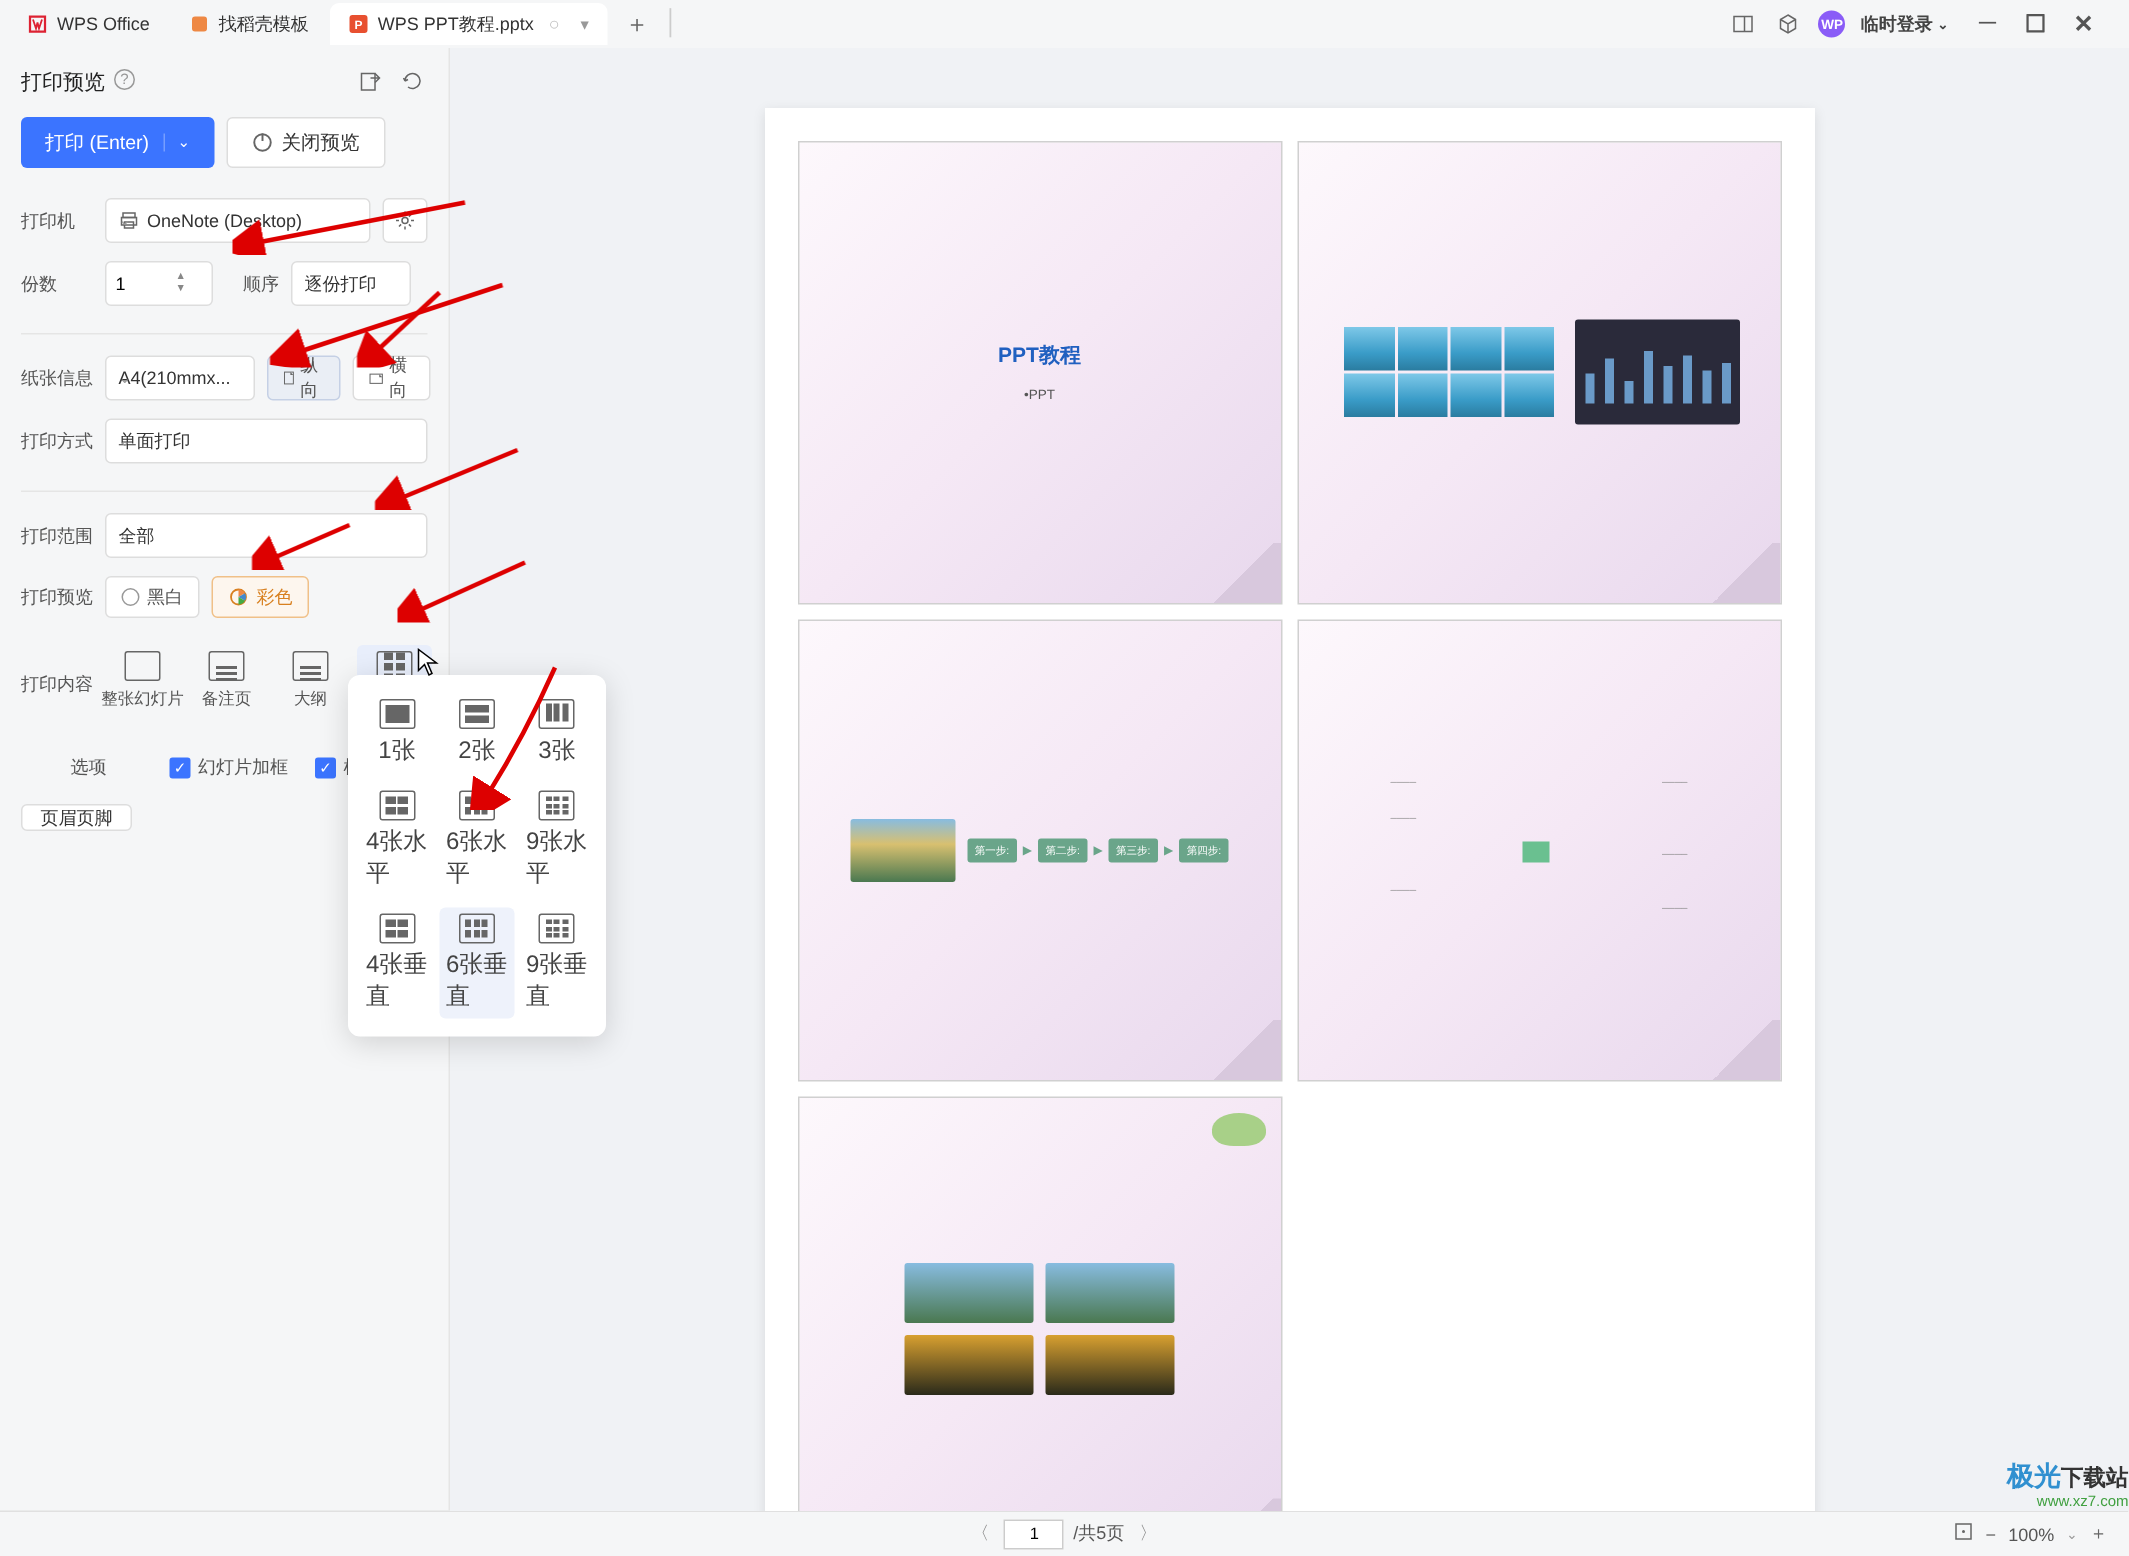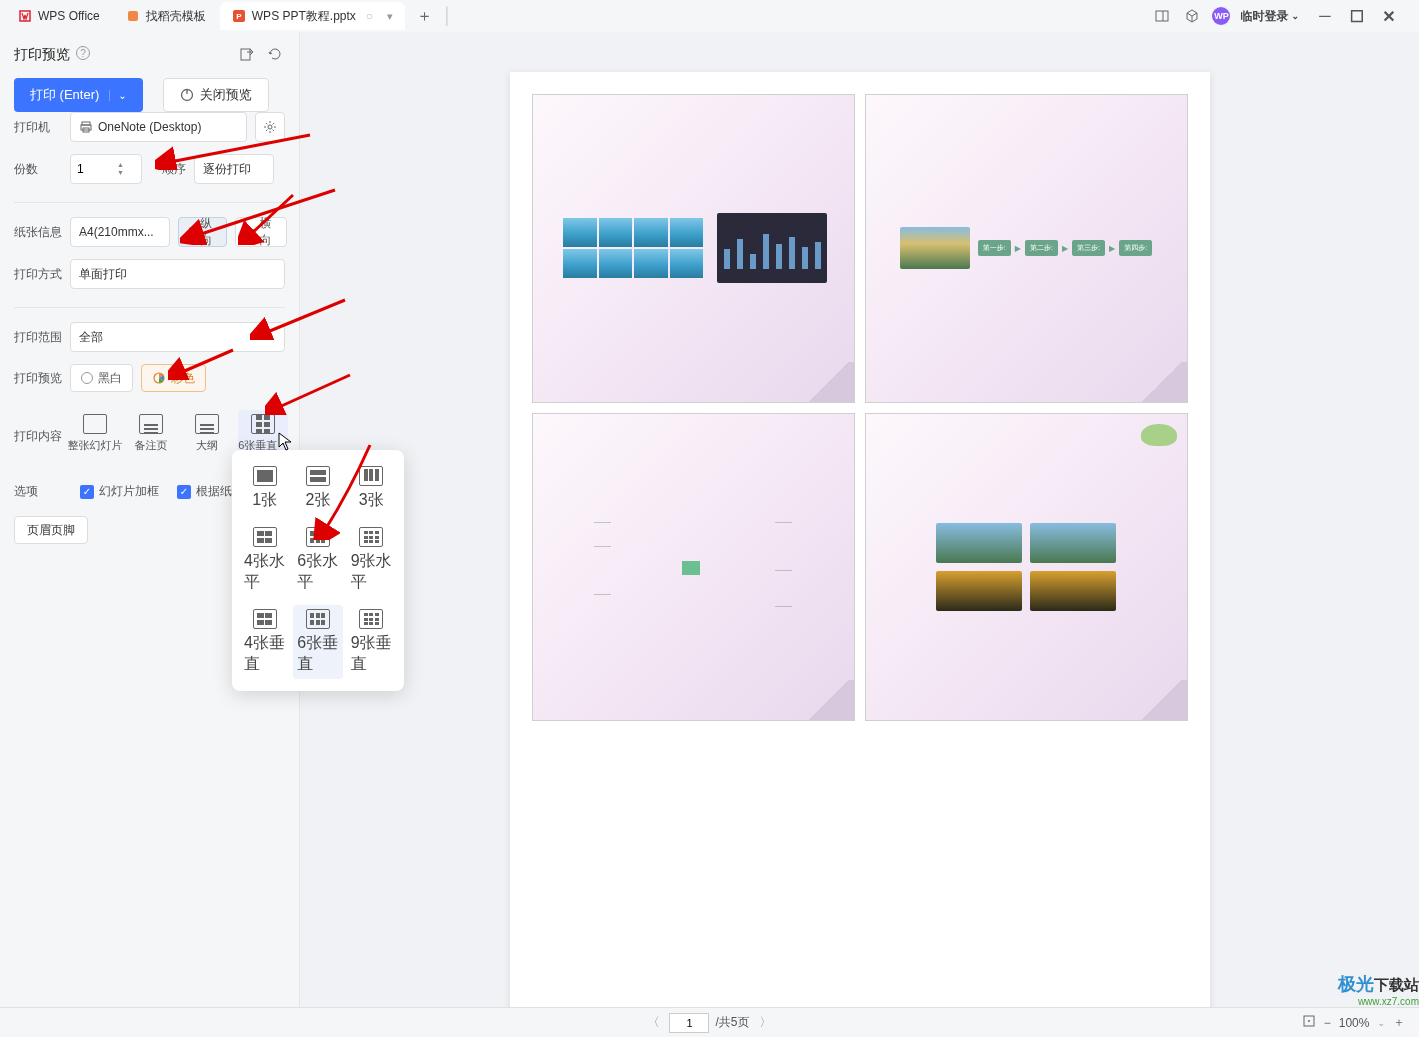--- a/index.html
+++ b/index.html
@@ -23,21 +23,21 @@
 .content { display: flex; height: calc(100% - 32px - 30px); }
 
 
 .sidebar { width: 300px; background: #f5f6f7; padding: 14px 14px 0 14px; border-right: 1px solid #e5e5e5; display: flex; flex-direction: column; gap: 0; position: relative; }
 .sb-header { display: flex; gap: 6px; margin-bottom: 14px; }
 .sb-title { font-size: 14px; color: #222; }
 .sb-help { width: 14px; height: 14px; border: 1px solid #999; border-radius: 50%; font-size: 10px; display: flex; align-items: center; justify-content: center; color: #999; }
 .sb-header-right { margin-left: auto; display: flex; gap: 10px; }
 .sb-hr-icon { width: 18px; height: 18px; color: #666; cursor: pointer; }
 
-.sb-actions { display: flex; gap: 20px; }
+.sb-actions { display: flex; gap: 8px; margin-bottom: 20px; }
 .btn-primary { background: #3b74ff; color: #fff; border: none; border-radius: 4px; height: 34px; padding: 0 16px; font-size: 13px; cursor: pointer; display: flex; align-items: center; }
 .btn-primary .dd { margin-left: 10px; padding-left: 8px; border-left: 1px solid rgba(255,255,255,0.3); font-size: 10px; }
 .btn-sec { background: #fff; border: 1px solid #ddd; border-radius: 4px; height: 34px; padding: 0 16px; font-size: 13px; cursor: pointer; display: flex; align-items: center; gap: 6px; color: #333; }
 
 .field-row { display: flex; align-items: center; gap: 8px; margin-bottom: 12px; font-size: 12px; color: #555; }
 .field-label { width: 48px; flex-shrink: 0; }
 .select { background: #fff; border: 1px solid #ddd; border-radius: 4px; height: 30px; padding: 0 8px; font-size: 12px; color: #333; display: flex; align-items: center; justify-content: space-between; cursor: pointer; flex: 1; }
 .select .arrow { font-size: 10px; color: #999; }
 .icon-btn { width: 30px; height: 30px; background: #fff; border: 1px solid #ddd; border-radius: 4px; display: flex; align-items: center; justify-content: center; cursor: pointer; color: #555; }
 .spinner { width: 72px; height: 30px; background: #fff; border: 1px solid #ddd; border-radius: 4px; display: flex; align-items: center; padding: 0 6px; position: relative; }
@@ -58,25 +58,25 @@
 
 
 .print-content-row { display: flex; gap: 6px; margin-bottom: 14px; }
 .pc-tile { width: 50px; display: flex; flex-direction: column; align-items: center; gap: 4px; cursor: pointer; padding: 4px 2px; border-radius: 4px; }
 .pc-tile.active { background: #e8eefb; }
 .pc-icon { width: 24px; height: 20px; border: 1.5px solid #666; border-radius: 2px; display: flex; flex-wrap: wrap; align-content: center; justify-content: center; gap: 2px; padding: 2px; }
 .pc-icon.lines::before { content: ""; display: block; width: 14px; height: 2px; background: #666; box-shadow: 0 4px 0 #666, 0 8px 0 #666; margin-top: 2px; }
 .pc-icon .cell { width: 6px; height: 5px; background: #666; }
 .pc-label { font-size: 11px; color: #555; white-space: nowrap; }
 
-.checkbox-row { display: flex; gap: 18px; align-items: flex-end; margin-bottom: 16px; font-size: 12px; color: #555; }
+.checkbox-row { display: flex; gap: 18px; align-items: flex-end; margin-bottom: 16px; font-size: 12px; color: #555; margin-left: 33px; }
 .checkbox { display: flex; align-items: center; gap: 5px; }
 .checkbox .box { width: 14px; height: 14px; background: #3b74ff; border-radius: 2px; display: flex; align-items: center; justify-content: center; color: #fff; font-size: 10px; }
 
-.footer-btn { height: 28px; padding: 0 12px; background: #fff; border: 1px solid #ddd; border-radius: 4px; font-size: 12px; color: #333; cursor: pointer; align-self: flex-start; }
+.footer-btn { height: 18px; padding: 0 12px; background: #fff; border: 1px solid #ddd; border-radius: 4px; font-size: 12px; color: #333; cursor: pointer; align-self: flex-start; }
 
 
 .layout-popup { position: absolute; left: 232px; top: 450px; width: 172px; background: #fff; border-radius: 8px; box-shadow: 0 4px 20px rgba(0,0,0,0.15); padding: 12px 8px; display: grid; grid-template-columns: repeat(3, 1fr); gap: 8px 4px; z-index: 100; }
 .lp-tile { display: flex; flex-direction: column; align-items: center; gap: 4px; padding: 4px; border-radius: 4px; cursor: pointer; }
 .lp-tile.active { background: #eef2fb; }
 .lp-icon { width: 24px; height: 20px; border: 1.5px solid #666; border-radius: 2px; display: flex; flex-wrap: wrap; align-content: center; justify-content: center; gap: 1.5px; padding: 2px; }
 .lp-icon .d { background: #666; }
 .lp-label { font-size: 16px; color: #444; }
 
 
@@ -353,20 +353,25 @@
           <span class="box">✓</span>
           <span>根据纸张</span>
         </label>
     </div>
 
     <button class="footer-btn">页眉页脚</button>
   </div>
 
   <div class="preview">
     <div class="sheet">
+      <div class="slide">
+        <div class="slide-title">PPT教程</div>
+        <div class="slide-sub">•PPT</div>
+        <div class="corner"></div>
+      </div>
       <div class="slide" style="flex-direction:row;gap:10px;justify-content:center">
         <div class="img-grid">
             <div></div>
             <div></div>
             <div></div>
             <div></div>
             <div></div>
             <div></div>
             <div></div>
             <div></div>

